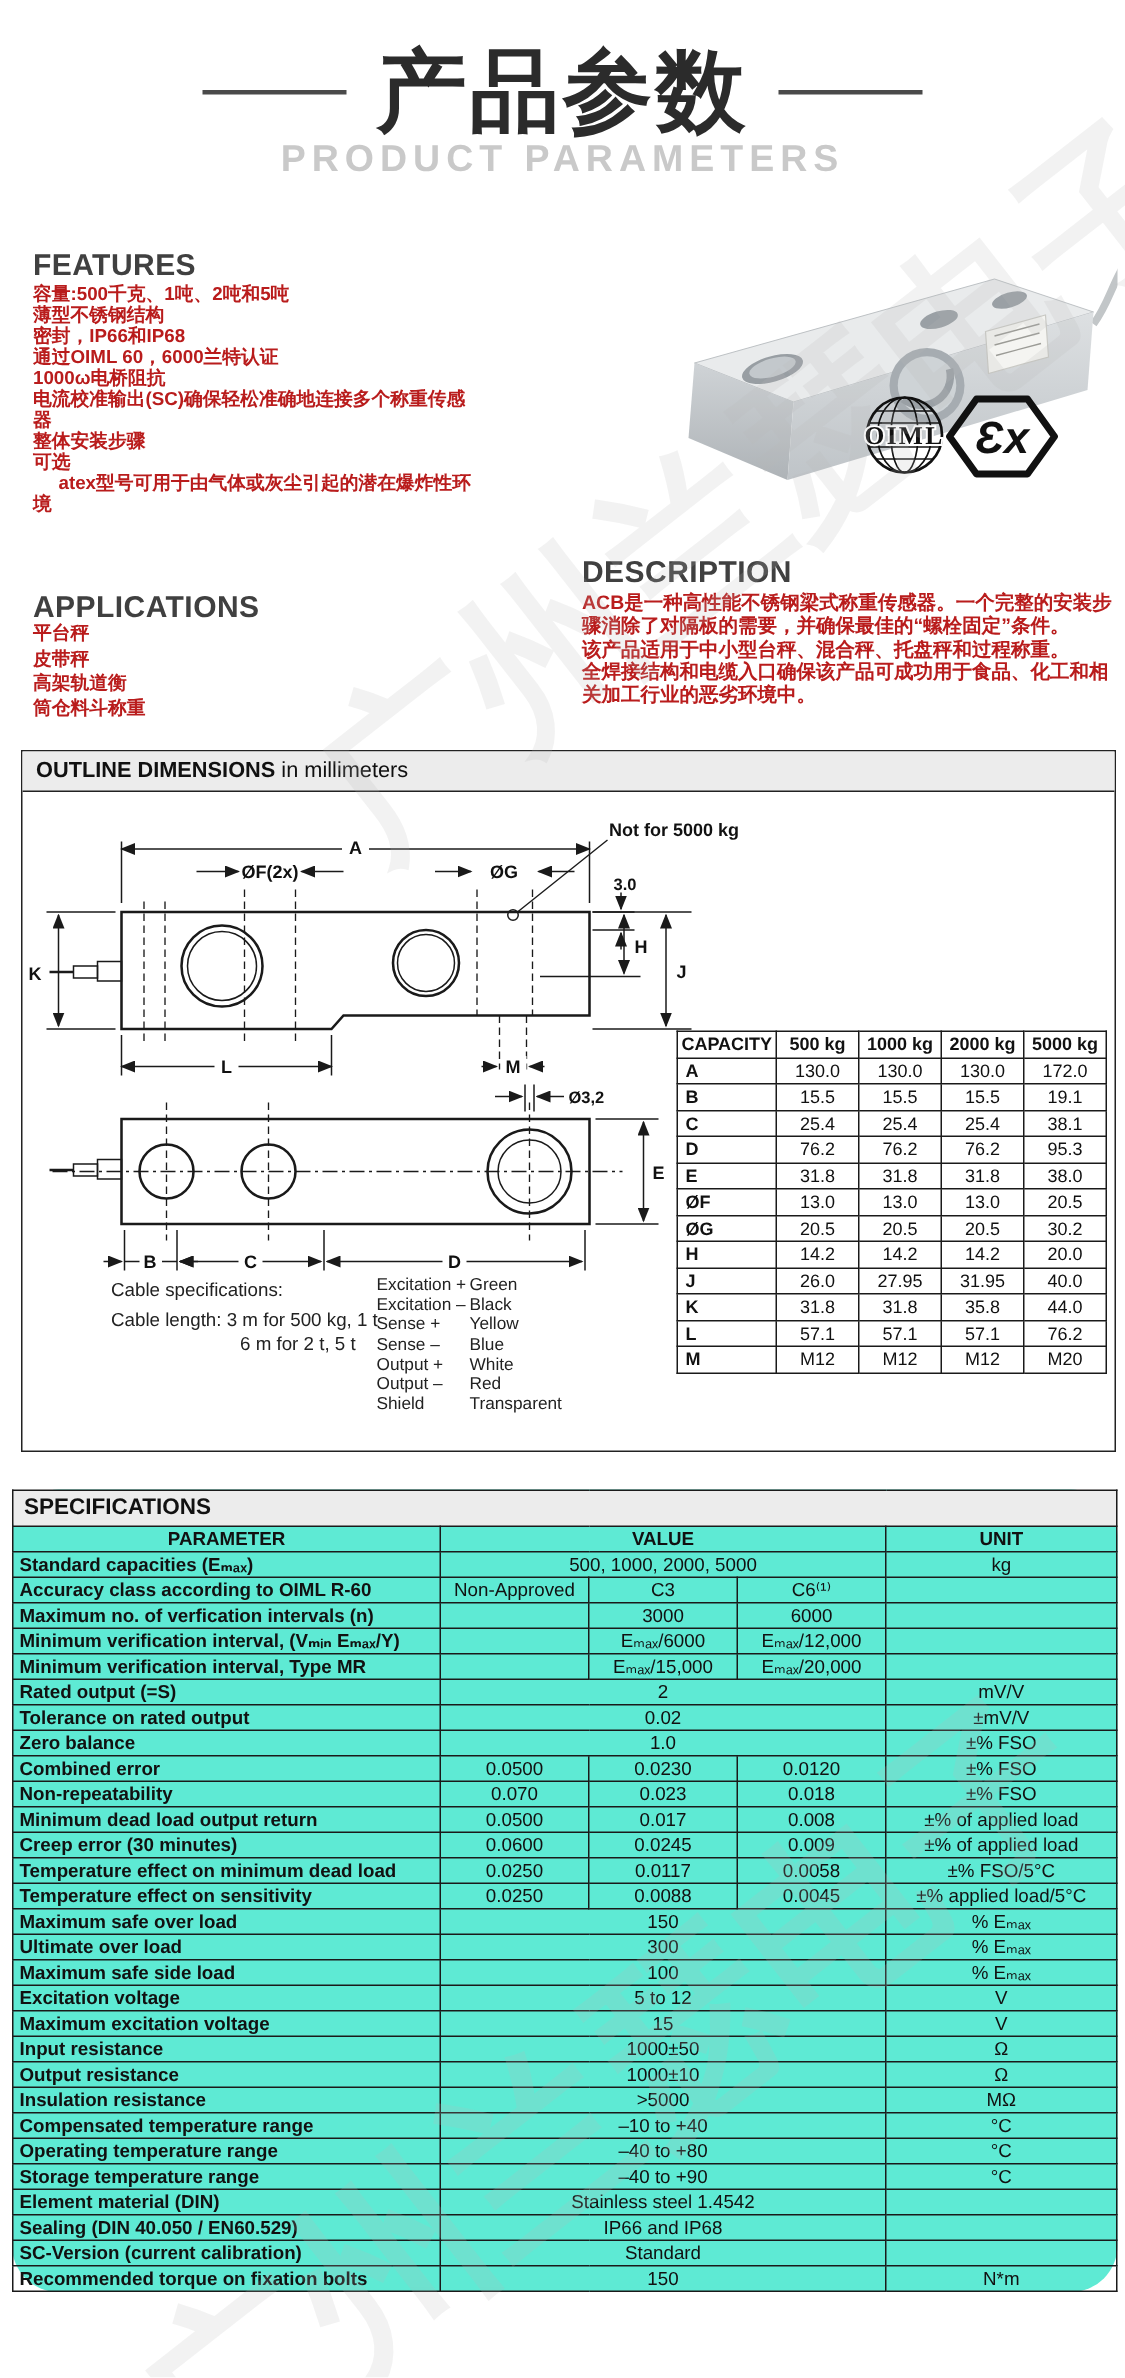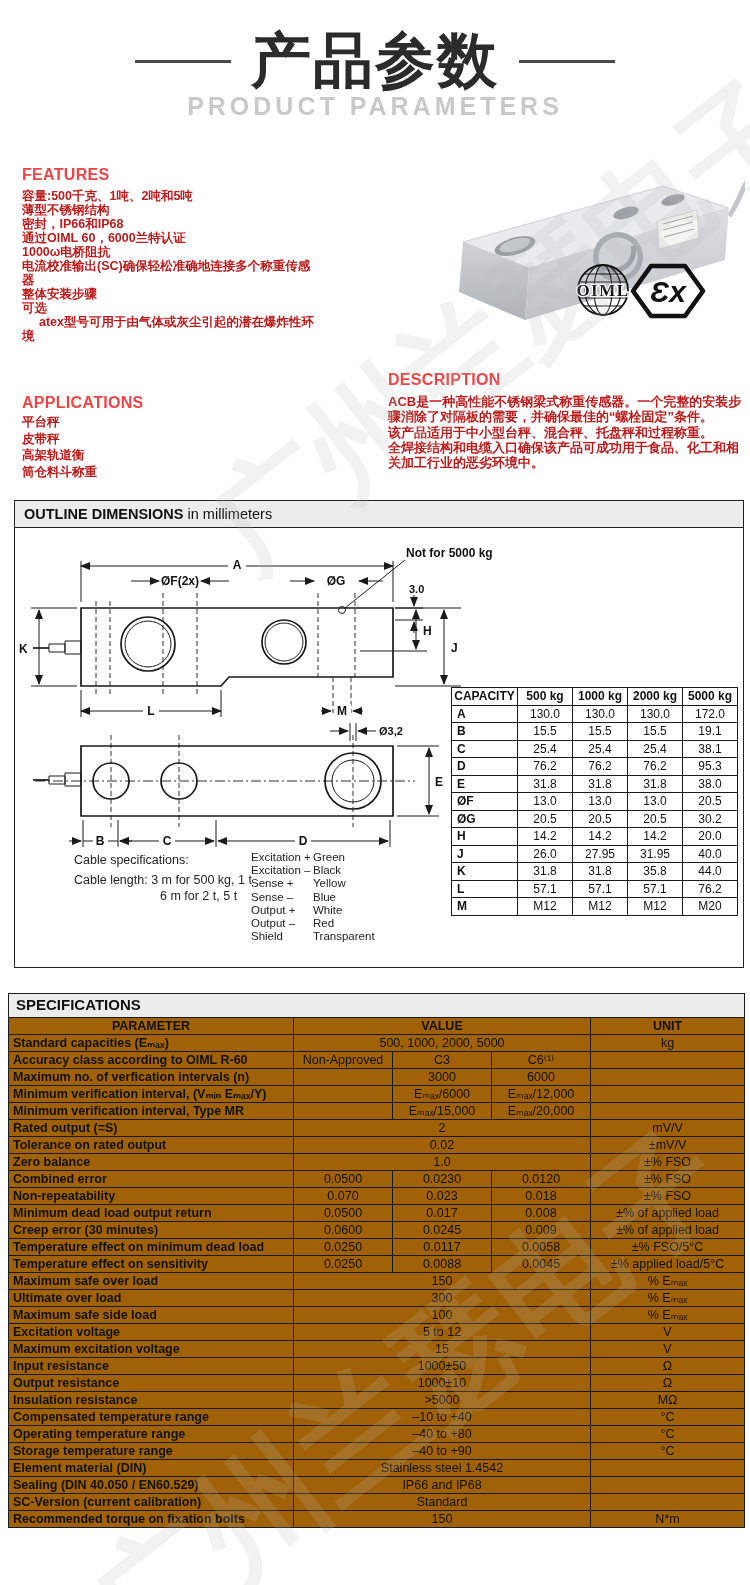--- a/index.html
+++ b/index.html
@@ -7,21 +7,21 @@
         font-family:"Liberation Sans","DejaVu Sans",sans-serif;color:#111;}
 
   
   .hdr{position:absolute;left:0;top:30px;width:750px;text-align:center;}
   .hdr-row{display:flex;align-items:center;justify-content:center;gap:20px;}
   .hdr-rule{width:96px;height:3px;background:#4a4a4a;}
   .hdr-title{font-size:60px;line-height:62px;font-weight:bold;color:#2b2b2b;margin:0;letter-spacing:2px;}
   .hdr-sub{font-size:25px;letter-spacing:4px;color:#c9c9c9;margin-top:0px;font-weight:bold;}
 
   
-  .sec-h{position:absolute;font-size:16px;font-weight:bold;color:#ef4444;letter-spacing:.3px;}
+  .sec-h{position:absolute;font-size:20px;font-weight:bold;color:#404040;letter-spacing:.3px;}
   .cjk{font-weight:700;color:#b91c1c;}
   .features-list{position:absolute;left:22px;top:189px;width:352px;font-size:12.5px;line-height:14px;}
   .features-list .indent{text-indent:17px;}
   .apps-list{position:absolute;left:22px;top:414px;width:240px;font-size:12.5px;line-height:16.5px;}
   .desc-body{position:absolute;left:388px;top:394px;width:358px;font-size:13px;line-height:15.3px;}
   .desc-body p{margin:0;}
 
   
   .photo{position:absolute;left:425px;top:158px;}
   .logo-oiml{position:absolute;left:566px;top:260px;}
@@ -47,21 +47,21 @@
   .cable-len2{position:absolute;left:145px;top:388px;font-size:12.5px;color:#222;}
   .wires{position:absolute;left:236px;top:350px;font-size:11.5px;line-height:13.2px;color:#222;}
   .wire-row .sig{display:inline-block;width:62px;}
 
   .capacity-table{position:absolute;left:436px;top:186px;border-collapse:collapse;table-layout:fixed;background:#fff;}
   .capacity-table th,.capacity-table td{border:1.5px solid #1a1a1a;font-size:12px;text-align:center;height:16.5px;padding:0 2px;color:#111;}
   .capacity-table th{font-weight:bold;}
   .capacity-table td.dim{text-align:left;font-weight:bold;padding-left:5px;}
 
   
-  .spec-table{position:absolute;left:8px;top:993px;width:736px;border-collapse:collapse;table-layout:fixed;background:#a16207;}
+  .spec-table{position:absolute;left:8px;top:993px;width:736px;border-collapse:collapse;table-layout:fixed;background:#5eead4;border-radius:31px;}
   .spec-table td{border:1.5px solid #1a1a1a;font-size:12.5px;height:14px;padding:1px 4px;line-height:1.12;color:#111;}
   .spec-table td.spec-title{background:#ececec;font-size:15px;font-weight:bold;height:19px;padding:2px 7px;}
   .spec-head td{font-weight:bold;text-align:center;}
   .spec-table td.param{font-weight:bold;text-align:left;}
   .spec-table td.val,.spec-table td.unit{text-align:center;font-weight:normal;}
 
   
   .wm{position:absolute;white-space:nowrap;font-weight:bold;color:#b9b9b9;opacity:.18;
       transform-origin:0 0;transform:rotate(-38deg);pointer-events:none;z-index:50;}
   .wm1{left:180px;top:480px;font-size:118px;}

